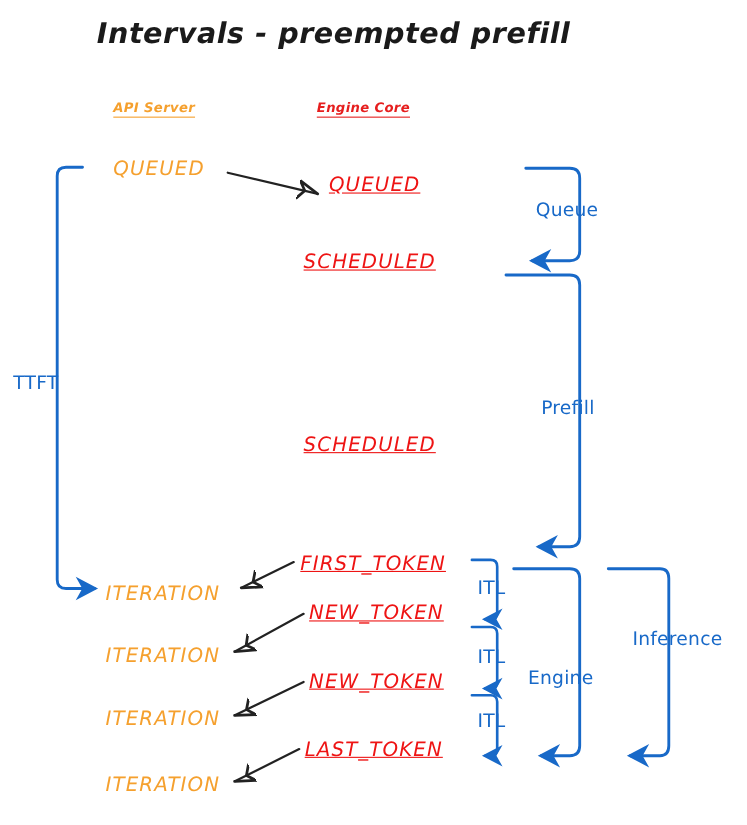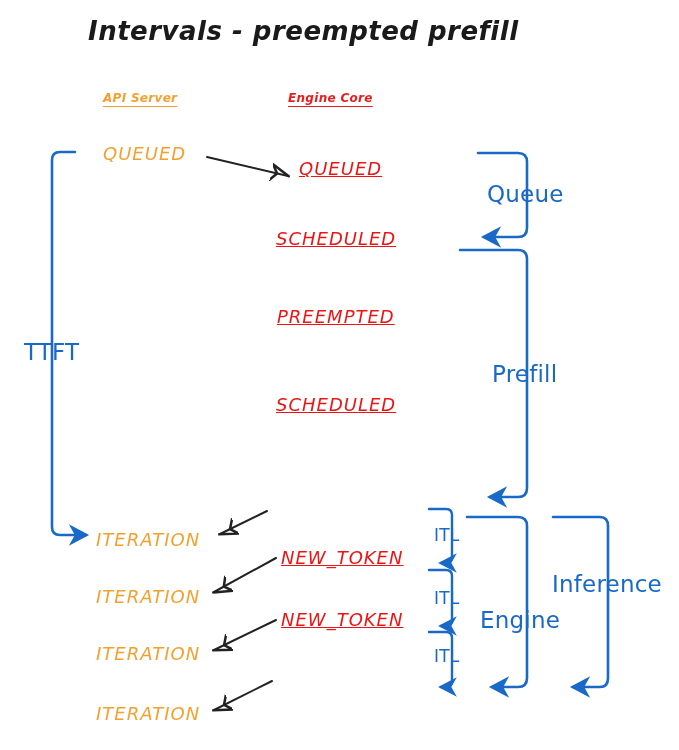--- a/index.html
+++ b/index.html
@@ -31,21 +31,21 @@
   .state{
     font-family:"DejaVu Sans", sans-serif;
     font-style:italic;font-size:18px;letter-spacing:1px;
   }
   .state.api{color:#F5A02E;}
   .state.engine{color:#EE1414;text-decoration:underline;}
 
   
   .blab{
     font-family:"DejaVu Sans", sans-serif;
-    font-size:23px;color:#1869C8;font-weight:normal;letter-spacing:0.2px;
+    font-size:17px;color:#1869C8;font-weight:normal;letter-spacing:0.2px;
   }
   .blab.small{font-size:17px;text-align:center;}
 </style>
 </head>
 <body>
 
 <div id="stage">
 
   <svg class="layer" viewBox="0 0 679 750">
     <defs>
@@ -98,27 +98,28 @@
   <div class="tx colhead engine" style="left:288px; top:92px;">Engine Core</div>
 
   <div class="tx state api" style="left:103px; top:145px;">QUEUED</div>
   <div class="tx state api" style="left:96px; top:531px;">ITERATION</div>
   <div class="tx state api" style="left:96px; top:588px;">ITERATION</div>
   <div class="tx state api" style="left:96px; top:645px;">ITERATION</div>
   <div class="tx state api" style="left:96px; top:705px;">ITERATION</div>
 
   <div class="tx state engine" style="left:299px; top:160px;">QUEUED</div>
   <div class="tx state engine" style="left:276px; top:230px;">SCHEDULED</div>
-  <div class="tx state engine" style="left:277px; top:308px;">PREEMPTED</div>
   <div class="tx state engine" style="left:276px; top:396px;">SCHEDULED</div>
+  <div class="tx state engine" style="left:273px; top:504px;">FIRST_TOKEN</div>
   <div class="tx state engine" style="left:281px; top:549px;">NEW_TOKEN</div>
   <div class="tx state engine" style="left:281px; top:611px;">NEW_TOKEN</div>
+  <div class="tx state engine" style="left:277px; top:673px;">LAST_TOKEN</div>
 
-  <div class="tx blab" style="left:24px; top:341px;">TTFT</div>
+  <div class="tx blab" style="left:12px; top:341px;">TTFT</div>
   <div class="tx blab" style="left:487px; top:183px;">Queue</div>
   <div class="tx blab" style="left:492px; top:363px;">Prefill</div>
   <div class="tx blab small" style="left:434px; top:527px;">ITL</div>
   <div class="tx blab small" style="left:434px; top:590px;">ITL</div>
   <div class="tx blab small" style="left:434px; top:648px;">ITL</div>
   <div class="tx blab" style="left:480px; top:609px;">Engine</div>
-  <div class="tx blab" style="left:552px; top:573px;">Inference</div>
+  <div class="tx blab" style="left:575px; top:573px;">Inference</div>
 
 </div>
 
 </body></html>

